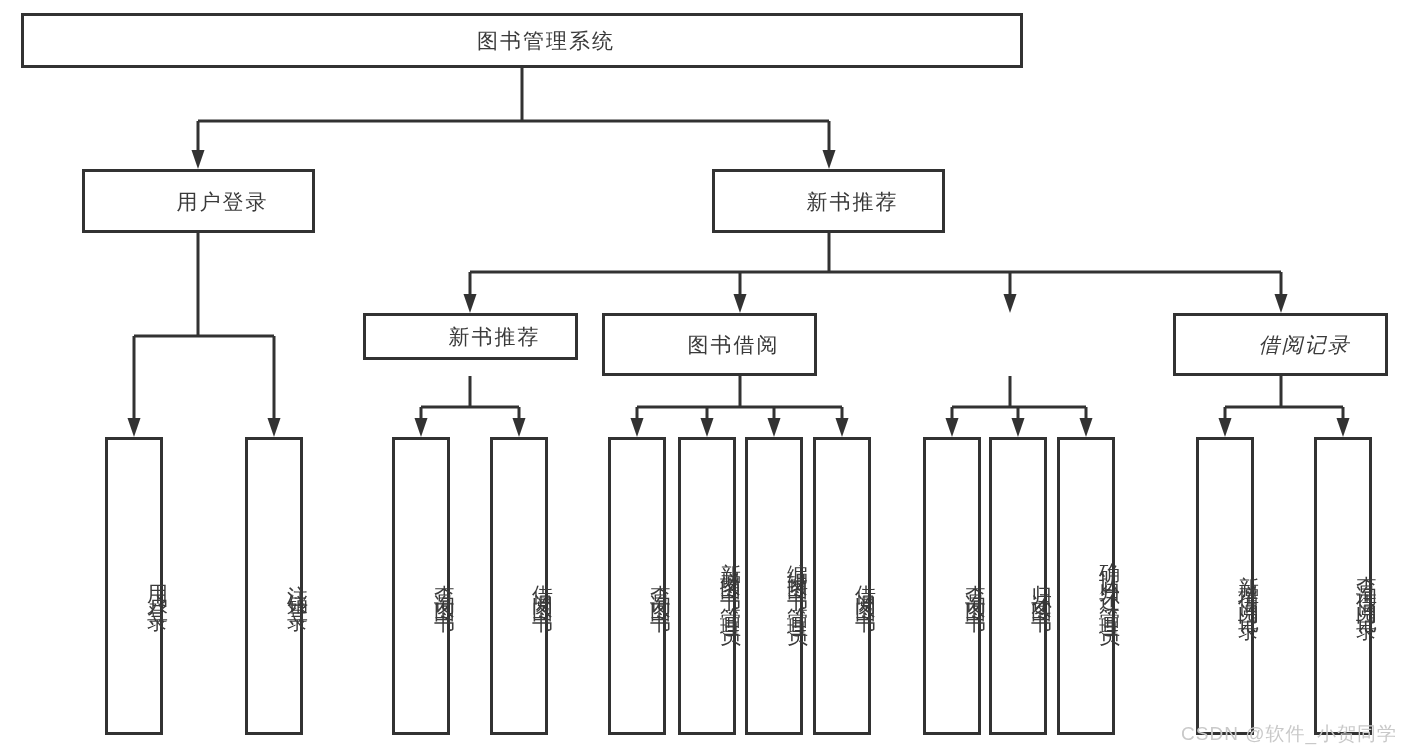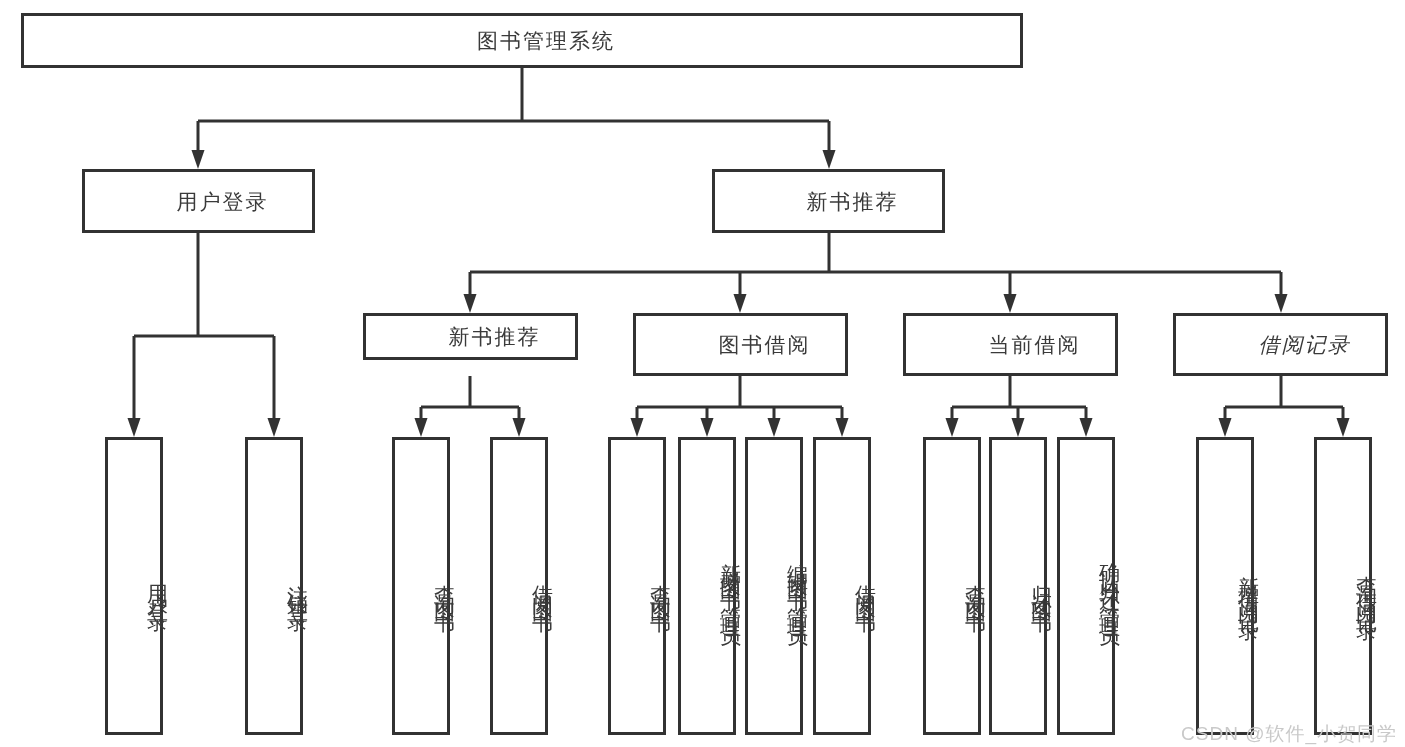--- a/index.html
+++ b/index.html
@@ -89,25 +89,22 @@
   <div class="box" style="left:82px;top:169px;width:233px;height:64px;">
     <span class="hlabel">用户登录</span>
   </div>
   <div class="box" style="left:712px;top:169px;width:233px;height:64px;">
     <span class="hlabel">新书推荐</span>
   </div>
 
   <div class="box" style="left:363px;top:313px;width:215px;height:47px;">
     <span class="hlabel">新书推荐</span>
   </div>
-  <div class="box" style="left:633px;top:313px;width:215px;height:63px;">
+  <div class="box" style="left:602px;top:313px;width:215px;height:63px;">
     <span class="hlabel">图书借阅</span>
-  </div>
-  <div class="box" style="left:903px;top:313px;width:215px;height:63px;">
-    <span class="hlabel">当前借阅</span>
   </div>
   <div class="box" style="left:1173px;top:313px;width:215px;height:63px;font-style:italic;">
     <span class="hlabel">借阅记录</span>
   </div>
 
   <div class="box" style="left:105px;top:437px;width:58px;height:298px;">
     <span class="vlabel">用户登录</span>
   </div>
   <div class="box" style="left:245px;top:437px;width:58px;height:298px;">
     <span class="vlabel">注销登录</span>

